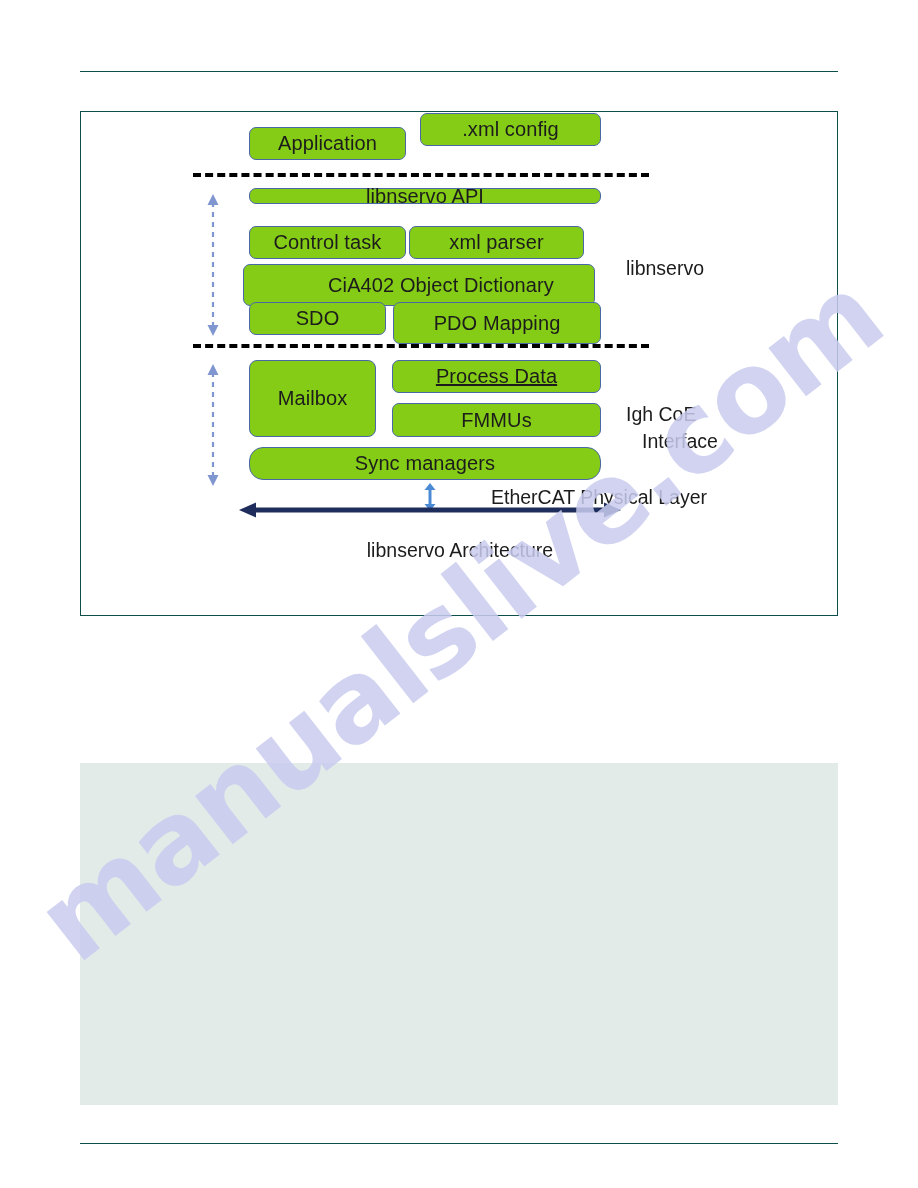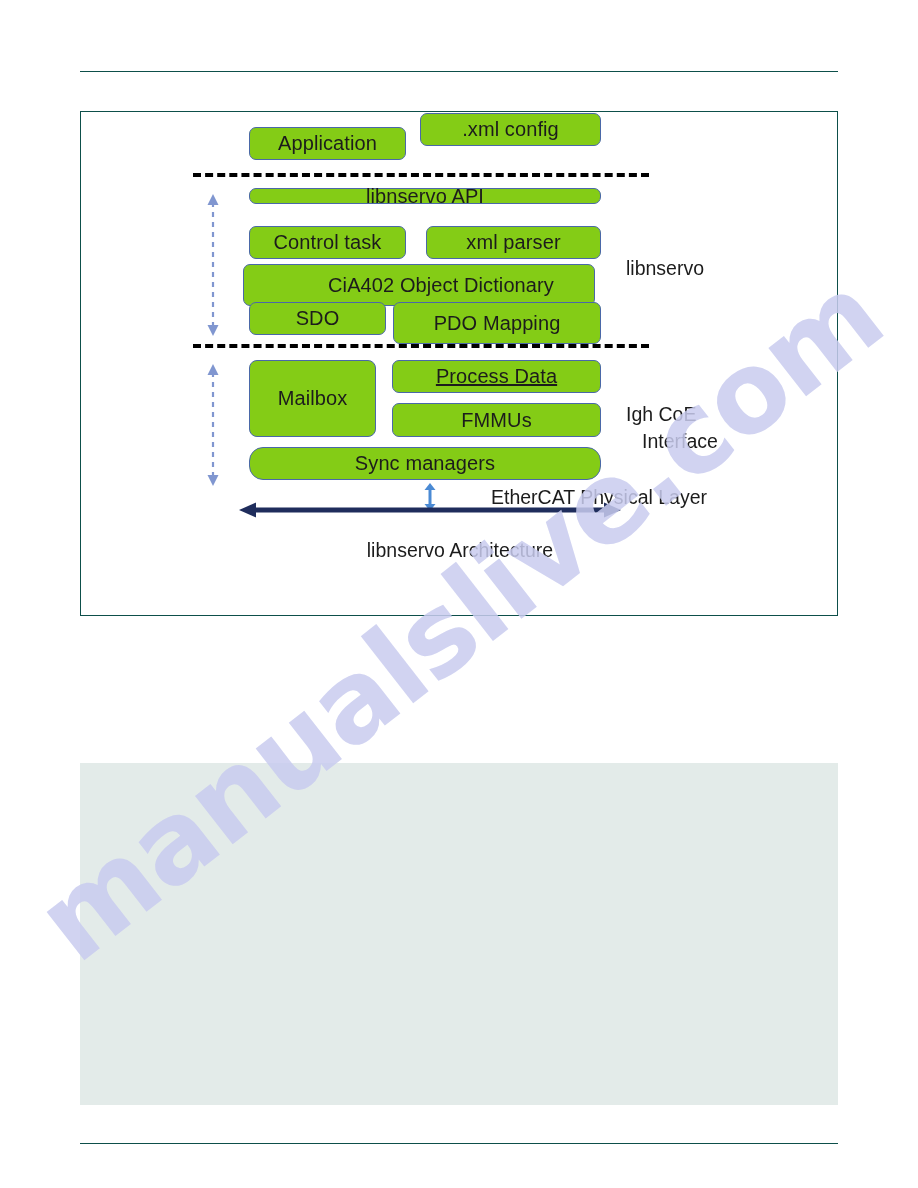--- a/index.html
+++ b/index.html
@@ -124,21 +124,21 @@
   <div class="fig-inner">
 
     <div class="box" style="left:168px; top:15px; width:157px; height:33px;">Application</div>
     <div class="box" style="left:339px; top:1px; width:181px; height:33px;">.xml config</div>
 
     <div class="dashed-sep" style="left:112px; top:61px; width:456px;"></div>
 
     <div class="box" style="left:168px; top:76px; width:352px; height:16px;">libnservo API</div>
 
     <div class="box" style="left:168px; top:114px; width:157px; height:33px;">Control task</div>
-    <div class="box" style="left:345px; top:114px; width:175px; height:33px;">xml parser</div>
+    <div class="box" style="left:328px; top:114px; width:175px; height:33px;">xml parser</div>
 
     <div class="box" style="left:162px; top:152px; width:352px; height:42px;padding-left:44px;">CiA402 Object Dictionary</div>
 
     <div class="box" style="left:168px; top:190px; width:137px; height:33px;">SDO</div>
     <div class="box" style="left:312px; top:190px; width:208px; height:42px;">PDO Mapping</div>
 
     <svg class="arrow-svg" style="left:122px; top:80px;" width="20" height="146" viewBox="0 0 20 146">
       <line x1="10" y1="10" x2="10" y2="136" stroke="#8096d0" stroke-width="2.2" stroke-dasharray="5,5"></line>
       <path d="M10 2 L4.5 13 L15.5 13 Z" fill="#8096d0"></path>
       <path d="M10 144 L4.5 133 L15.5 133 Z" fill="#8096d0"></path>

